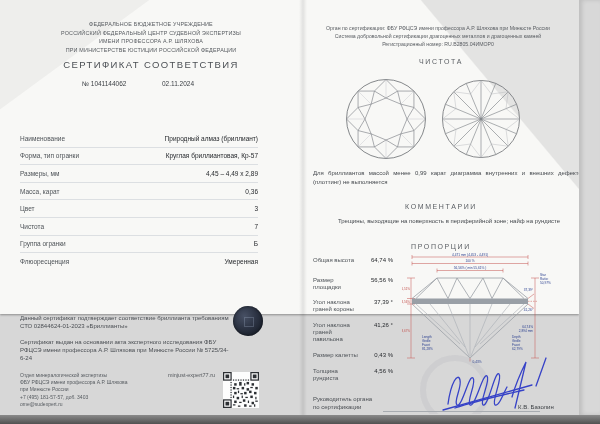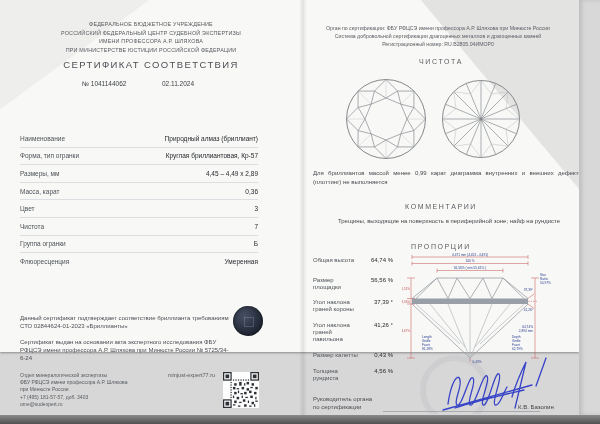--- a/index.html
+++ b/index.html
@@ -6,21 +6,21 @@
   body{width:600px;height:424px;position:relative;overflow:hidden;
        font-family:"Liberation Sans",sans-serif;background:#8f8f8f;}
   .abs{position:absolute;}
   
   .scan-bg{left:0;top:0;width:600px;height:424px;background:#d7d7d7;}
   .bottom-strip{left:0;top:415px;width:600px;height:9px;
     background:linear-gradient(#8a8a8a,#515151);}
   .right-strip{left:579px;top:0;width:21px;height:415px;background:#d8d8d8;
     box-shadow:inset 3px 0 4px rgba(0,0,0,.12);}
   
-  .paper{left:0;top:0;width:579px;height:352px;background:#f8f8f6;
+  .paper{left:0;top:0;width:579px;height:314px;background:#f8f8f6;
     box-shadow:0 1px 2px rgba(0,0,0,.35);}
   .shade-tr{left:420px;top:0;width:159px;height:190px;
     background:linear-gradient(to bottom left,#e3e3e2 49.5%,rgba(227,227,226,0) 50%);}
   .shade-tl{left:0;top:0;width:150px;height:110px;
     background:linear-gradient(to bottom right,#eeeeec 49.5%,rgba(238,238,236,0) 50%);}
   .fold{left:299px;top:0;width:8px;height:415px;
     background:linear-gradient(to right,rgba(0,0,0,0),rgba(0,0,0,.09),rgba(0,0,0,0));}
   
   .org-head{left:10px;top:20px;width:282px;text-align:center;font-size:5.4px;
     line-height:8.6px;color:#55595e;letter-spacing:.2px;}

